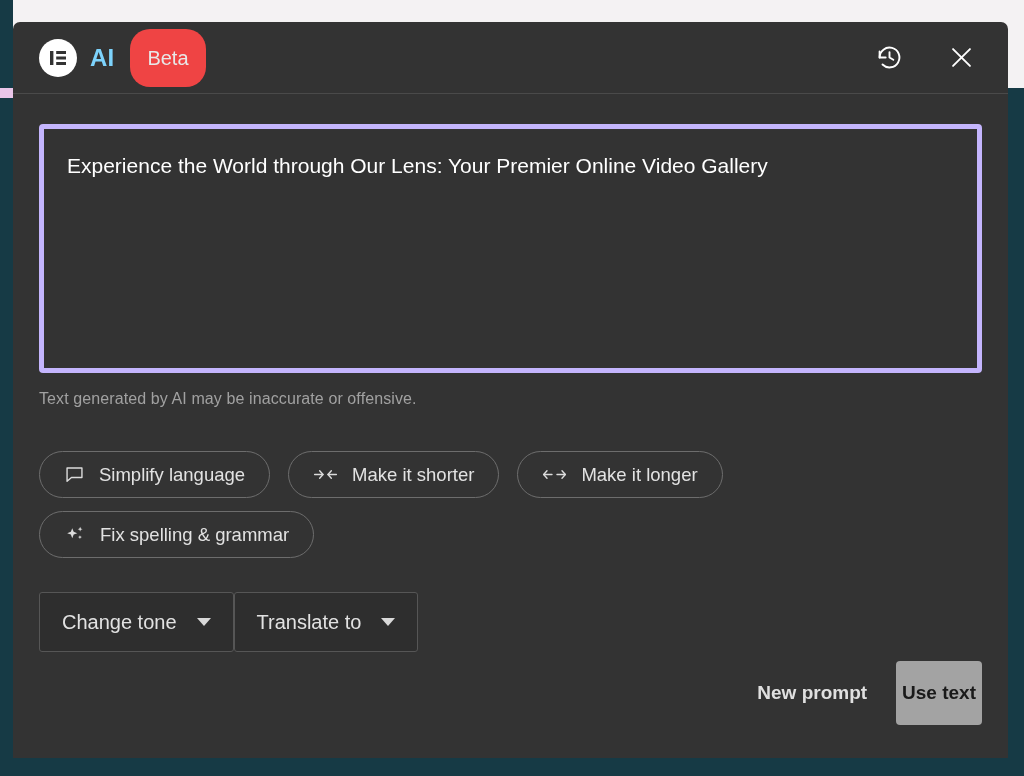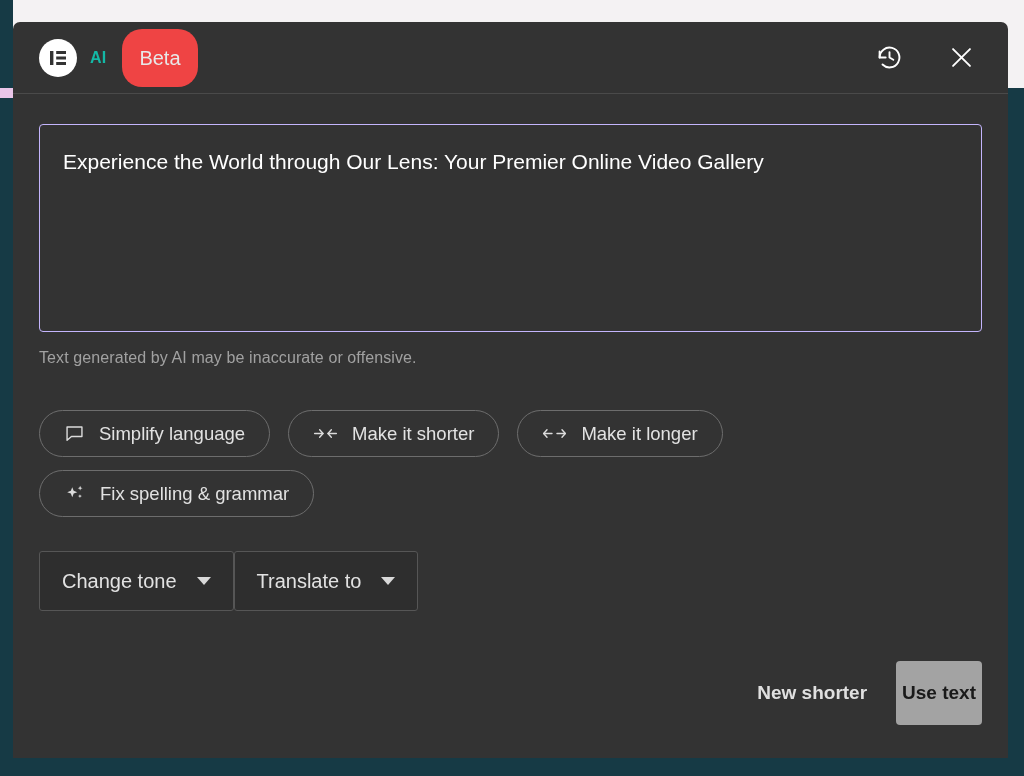--- a/index.html
+++ b/index.html
@@ -81,22 +81,22 @@
     border-radius: 50%;
     background: #ffffff;
     display: flex;
     align-items: center;
     justify-content: center;
   }
   .logo-mark {
     display: block;
   }
   .brand-title {
-    color: #14b8a6;
-    font-size: 16px;
+    color: #7dd3fc;
+    font-size: 24px;
     font-weight: bold;
     letter-spacing: 0.2px;
   }
   .beta-pill {
     background: #ef4444;
     color: #e8e8e8;
     font-size: 20px;
     padding: 19px 17px;
     border-radius: 20px;
     line-height: 1;
@@ -120,24 +120,24 @@
 
   
   .modal-body {
     padding: 30px 26px 0 26px;
     flex: 1;
     display: flex;
     flex-direction: column;
   }
 
   .result-box {
-    border: 1px solid #c4b5fd;
+    border: 5px solid #c4b5fd;
     border-radius: 4px;
     background: #333333;
-    height: 208px;
+    height: 249px;
     padding: 22px 23px;
     color: #ffffff;
     font-size: 21px;
     line-height: 1.42;
     overflow: auto;
   }
 
   .disclaimer {
     color: #a1a1a1;
     font-size: 16px;
@@ -346,18 +346,18 @@
       </button>
 
       <button class="select-btn">
         <span>Translate to</span>
         <span class="caret"></span>
       </button>
 
     </div>
 
     <div class="footer-row">
-      <button class="link-btn">New shorter</button>
+      <button class="link-btn">New prompt</button>
       <button class="primary-btn">Use text</button>
     </div>
 
   </div>
 </div>
 
 </body></html>

